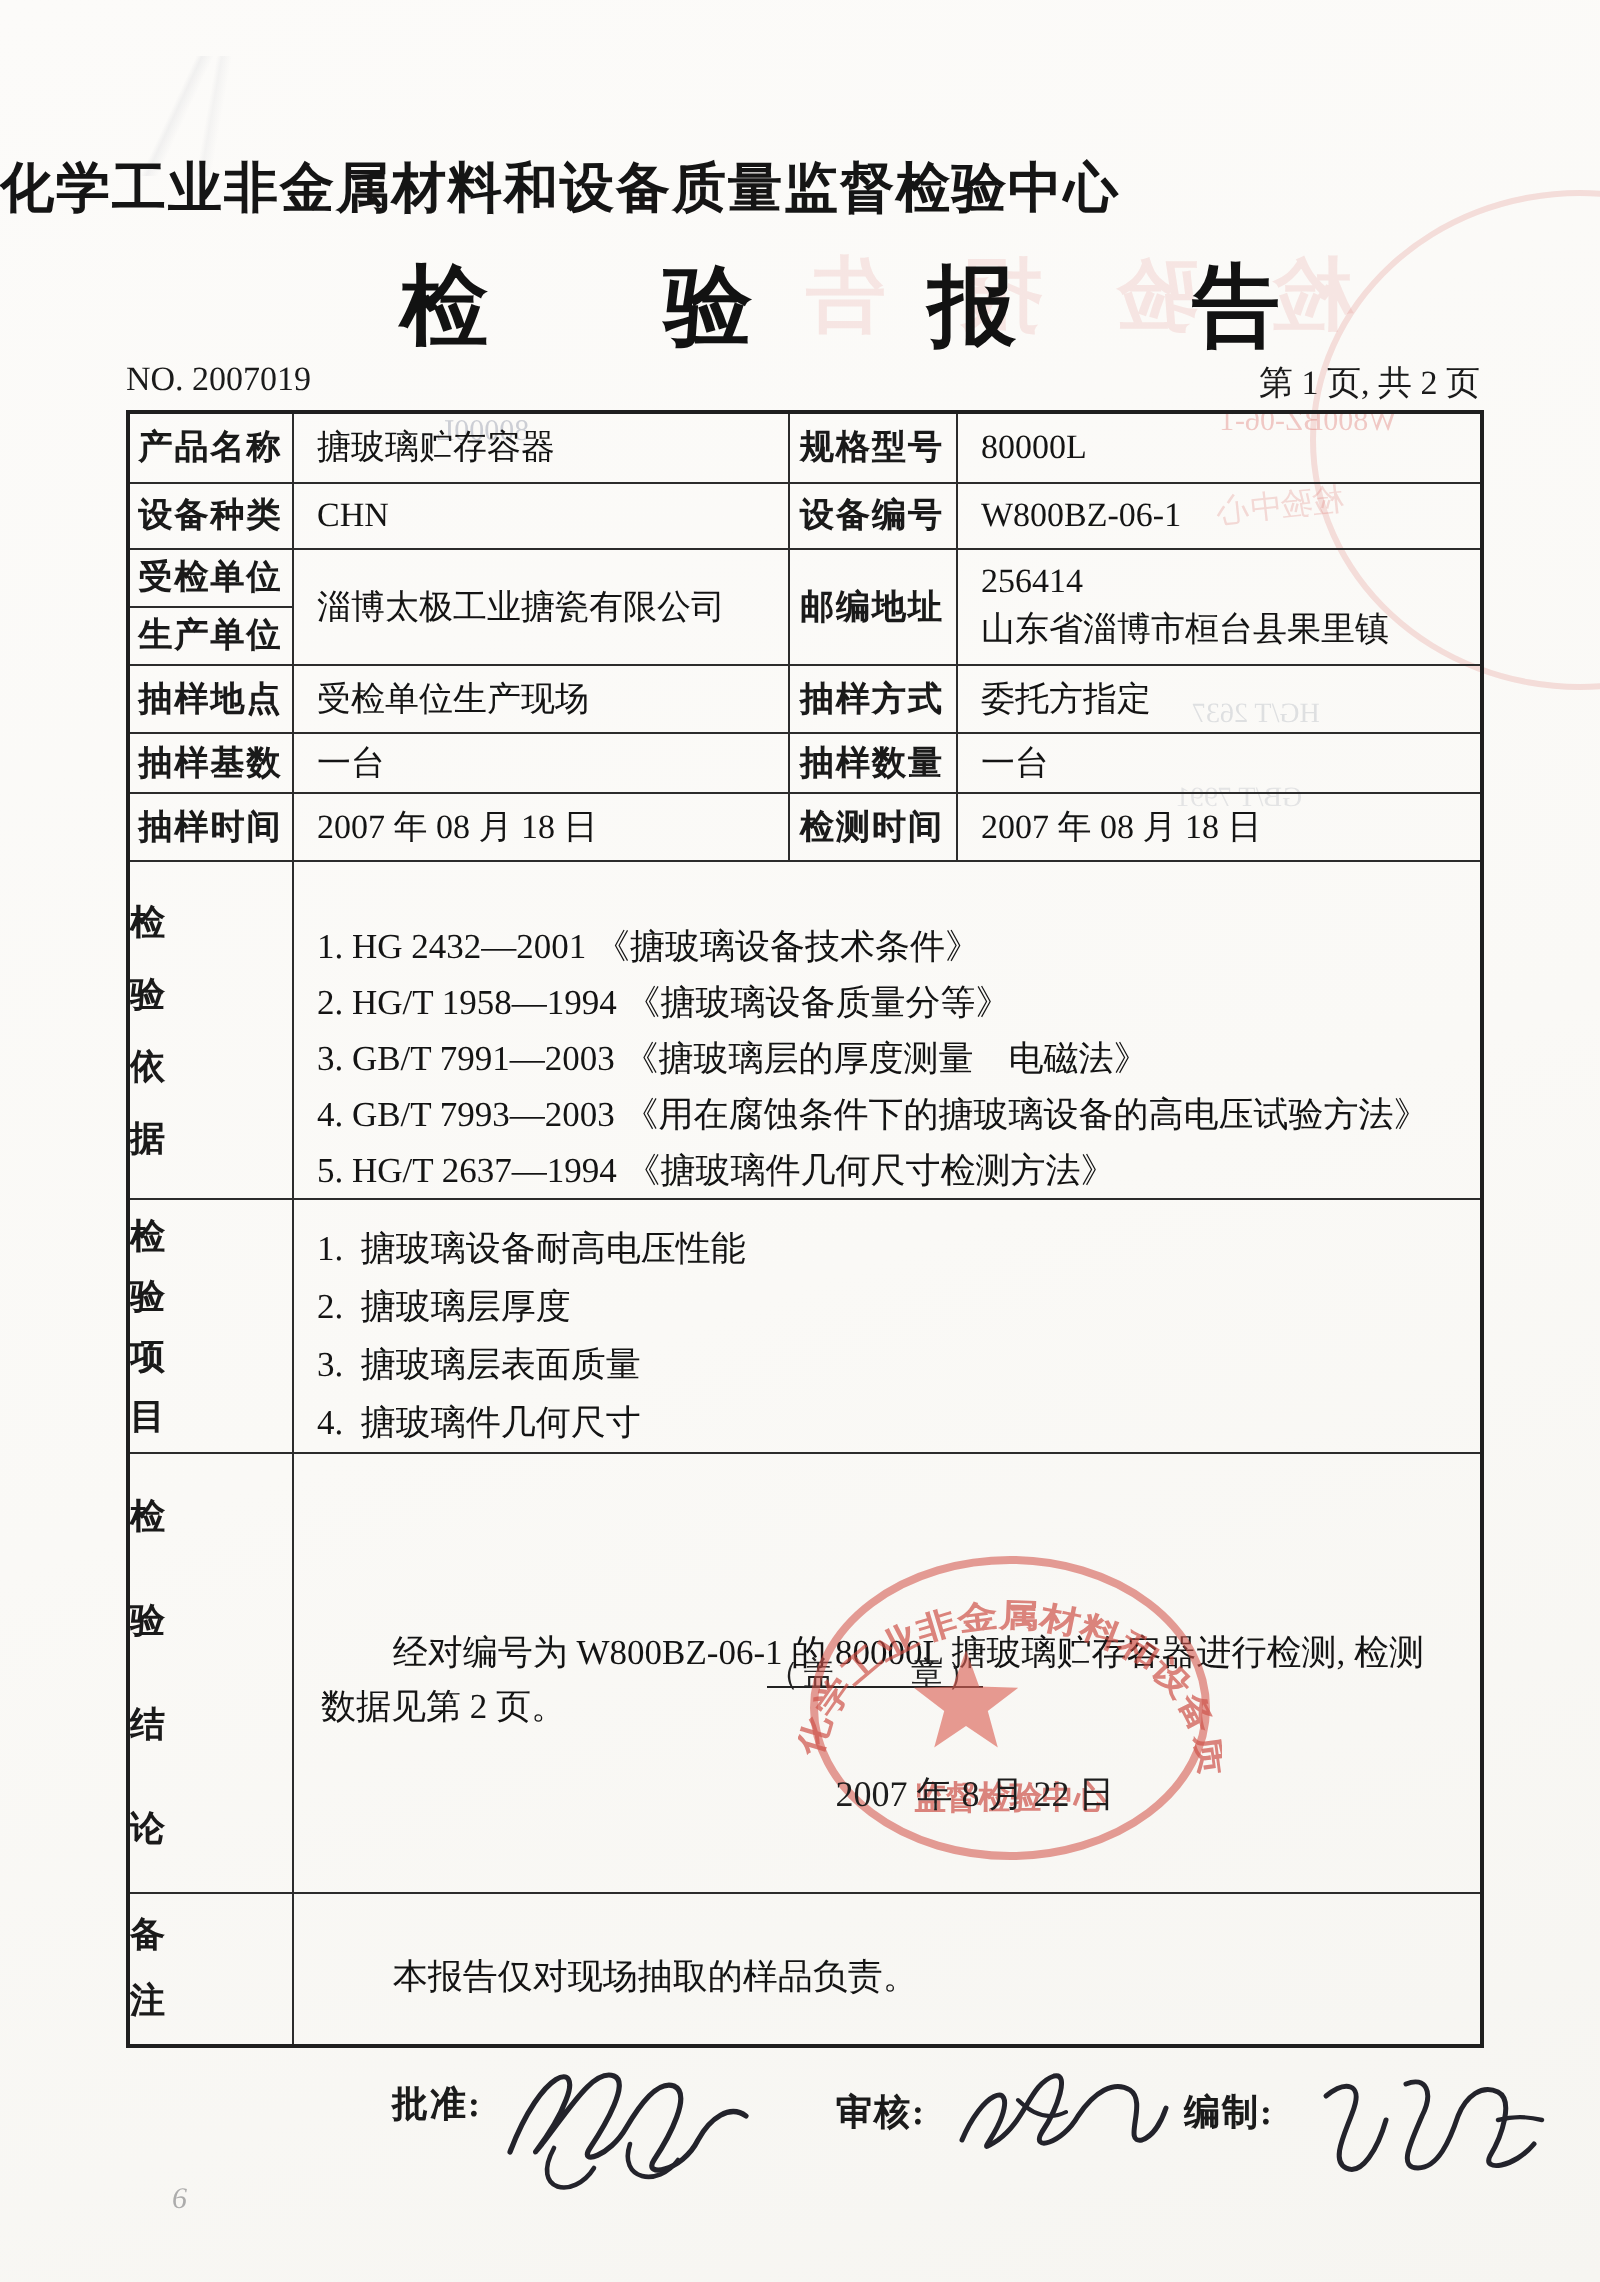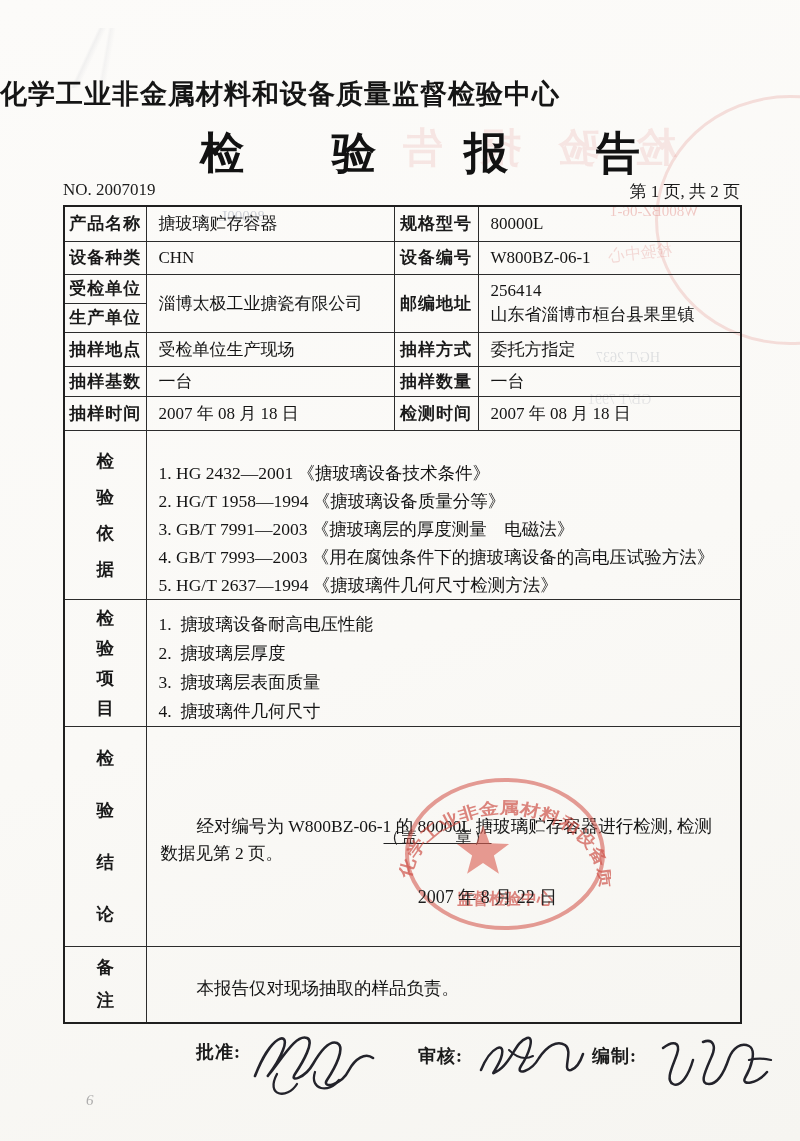--- a/index.html
+++ b/index.html
@@ -55,21 +55,21 @@
   td.val .two-line { line-height:1.42; padding:3px 0; }
 
   tr.r-std td { height:34px; }
   tr.r1 td { height:35px; }
   tr.r2 td { height:33px; }
   tr.r3a td { height:29px; }
   tr.r3b td { height:29px; }
   tr.r5 td { height:30px; }
 
   
-  td.vlbl { text-align:center; }
+  td.vlbl { text-align:left; }
   .vstack {
     display:inline-block; width:1.25em; word-break:break-all;
     font-family:"Liberation Sans", sans-serif;
     font-weight:700; font-size:17.5px; letter-spacing:0; color:#1a1a1a;
   }
   .lh-basis { line-height:36px; }
   .lh-items { line-height:30px; }
   .lh-concl { line-height:52px; }
   .lh-remark { line-height:33px; }
 

